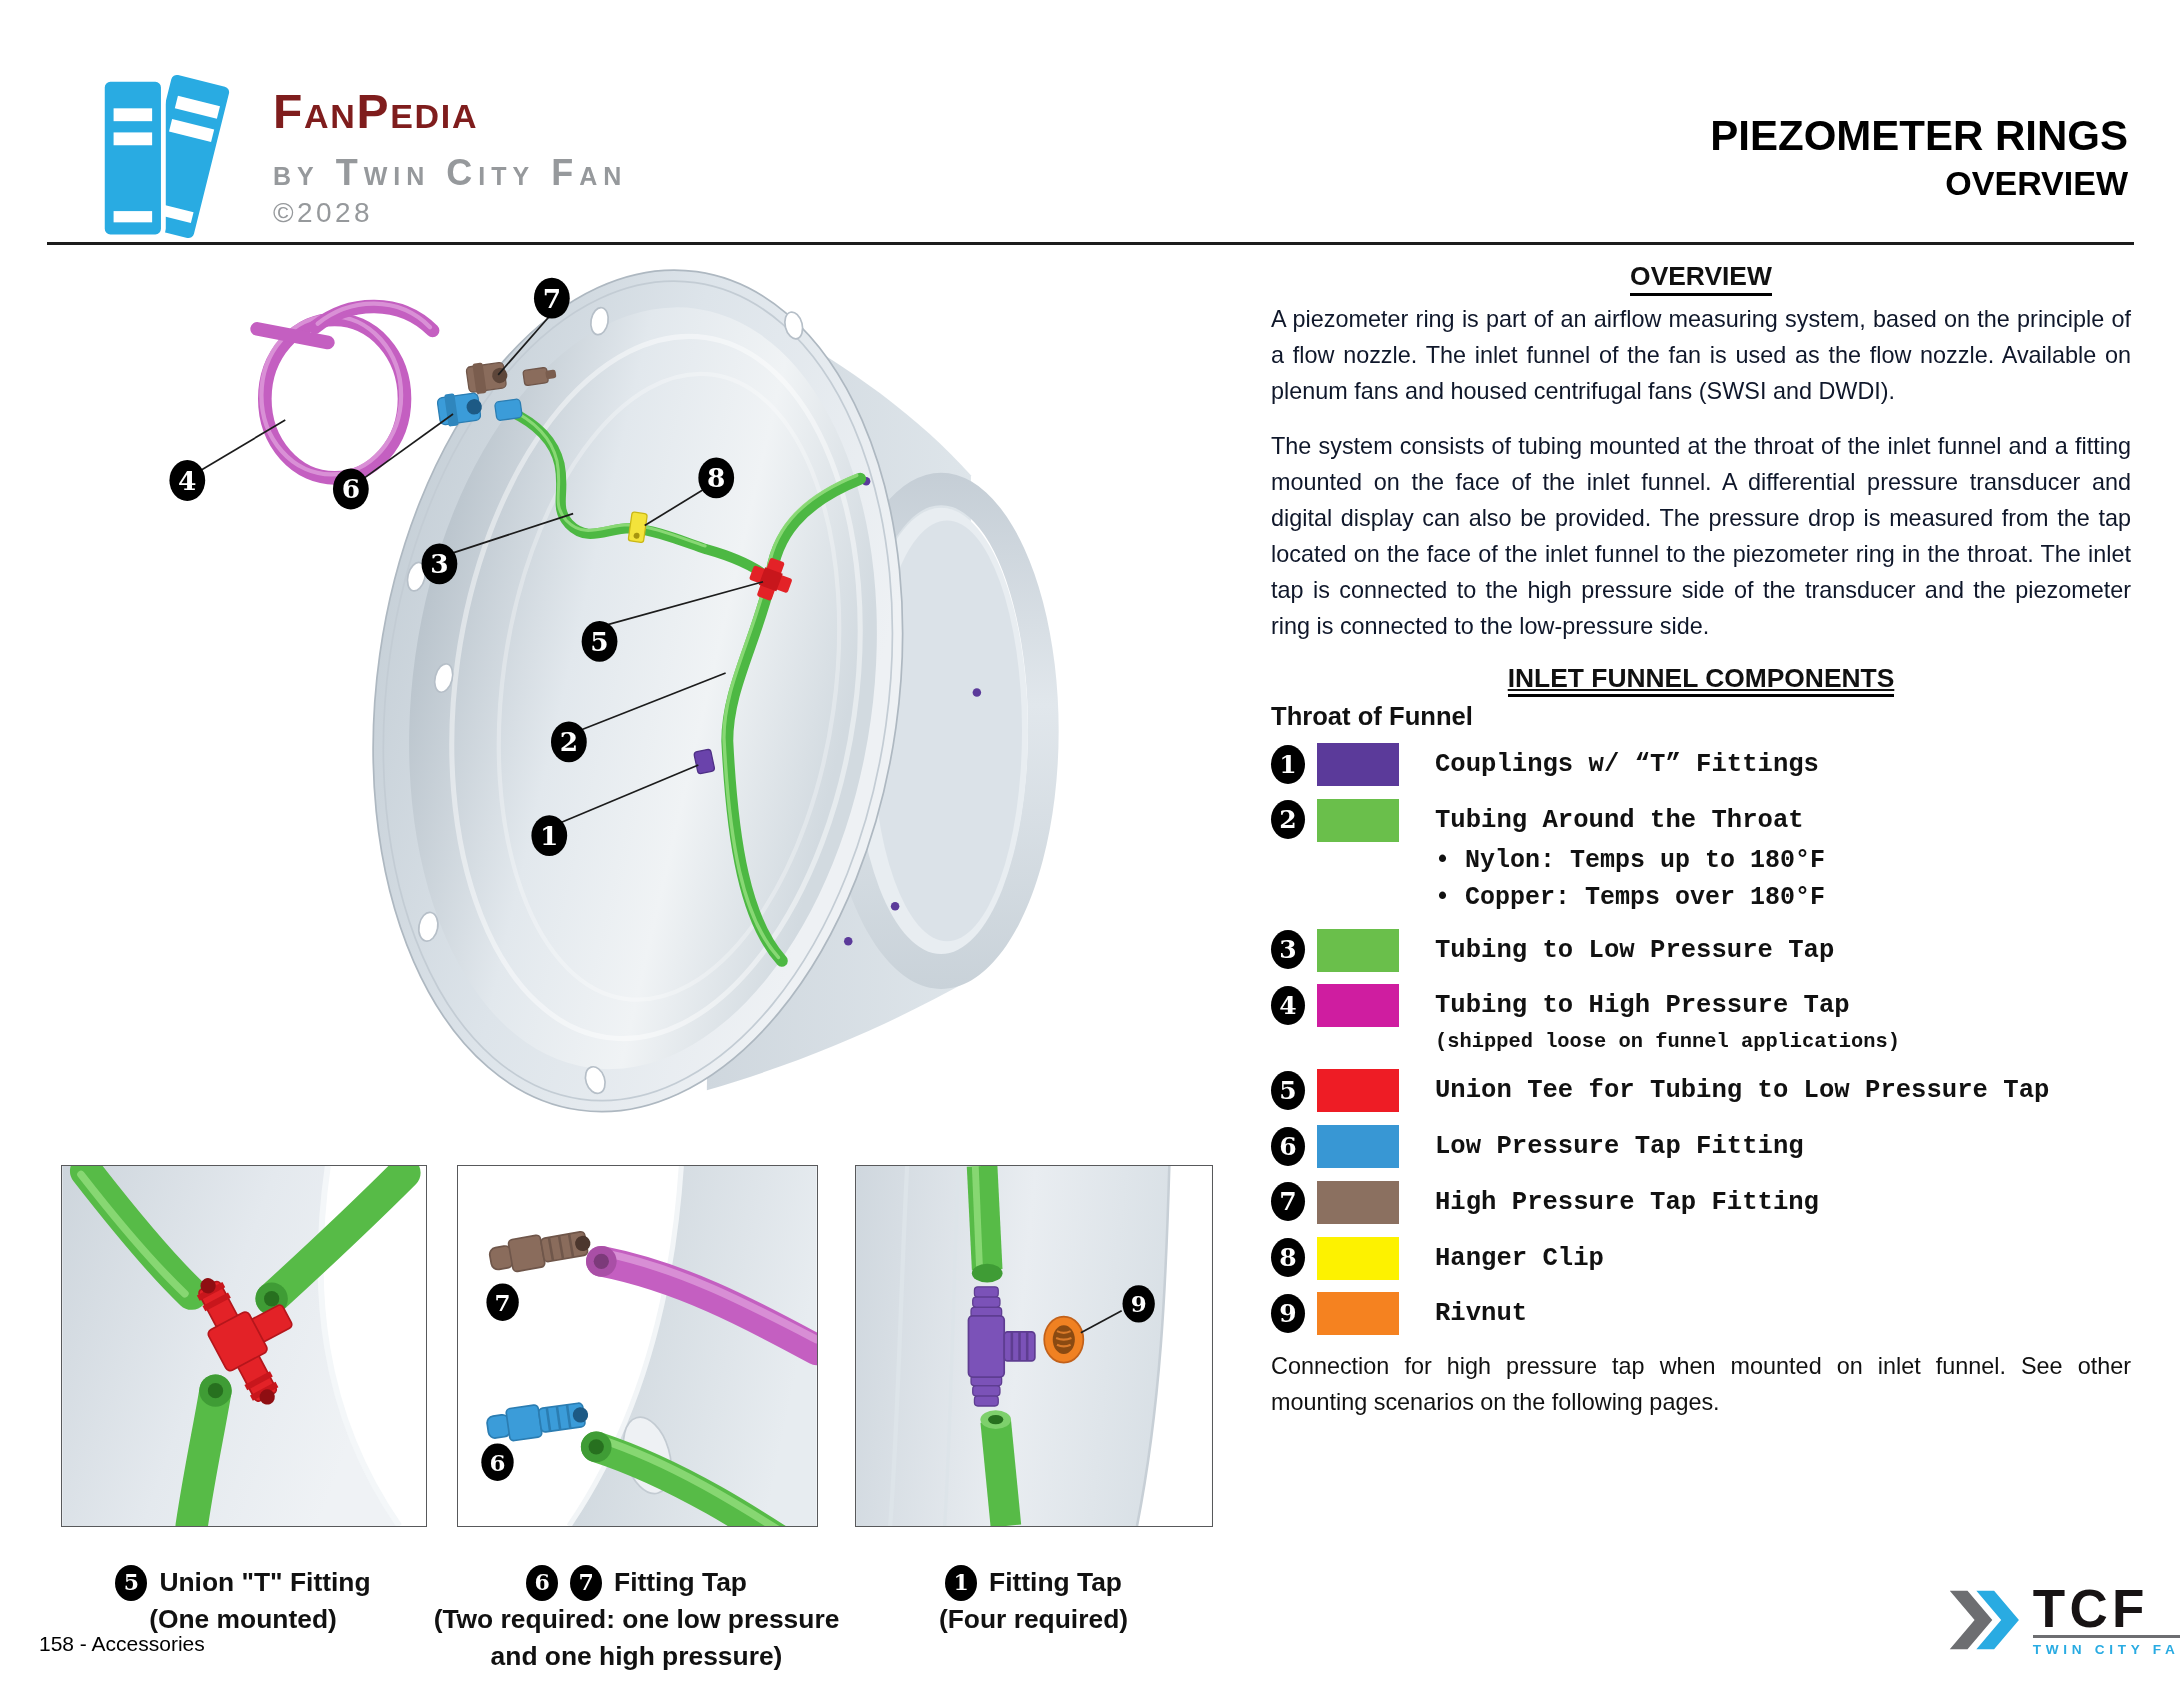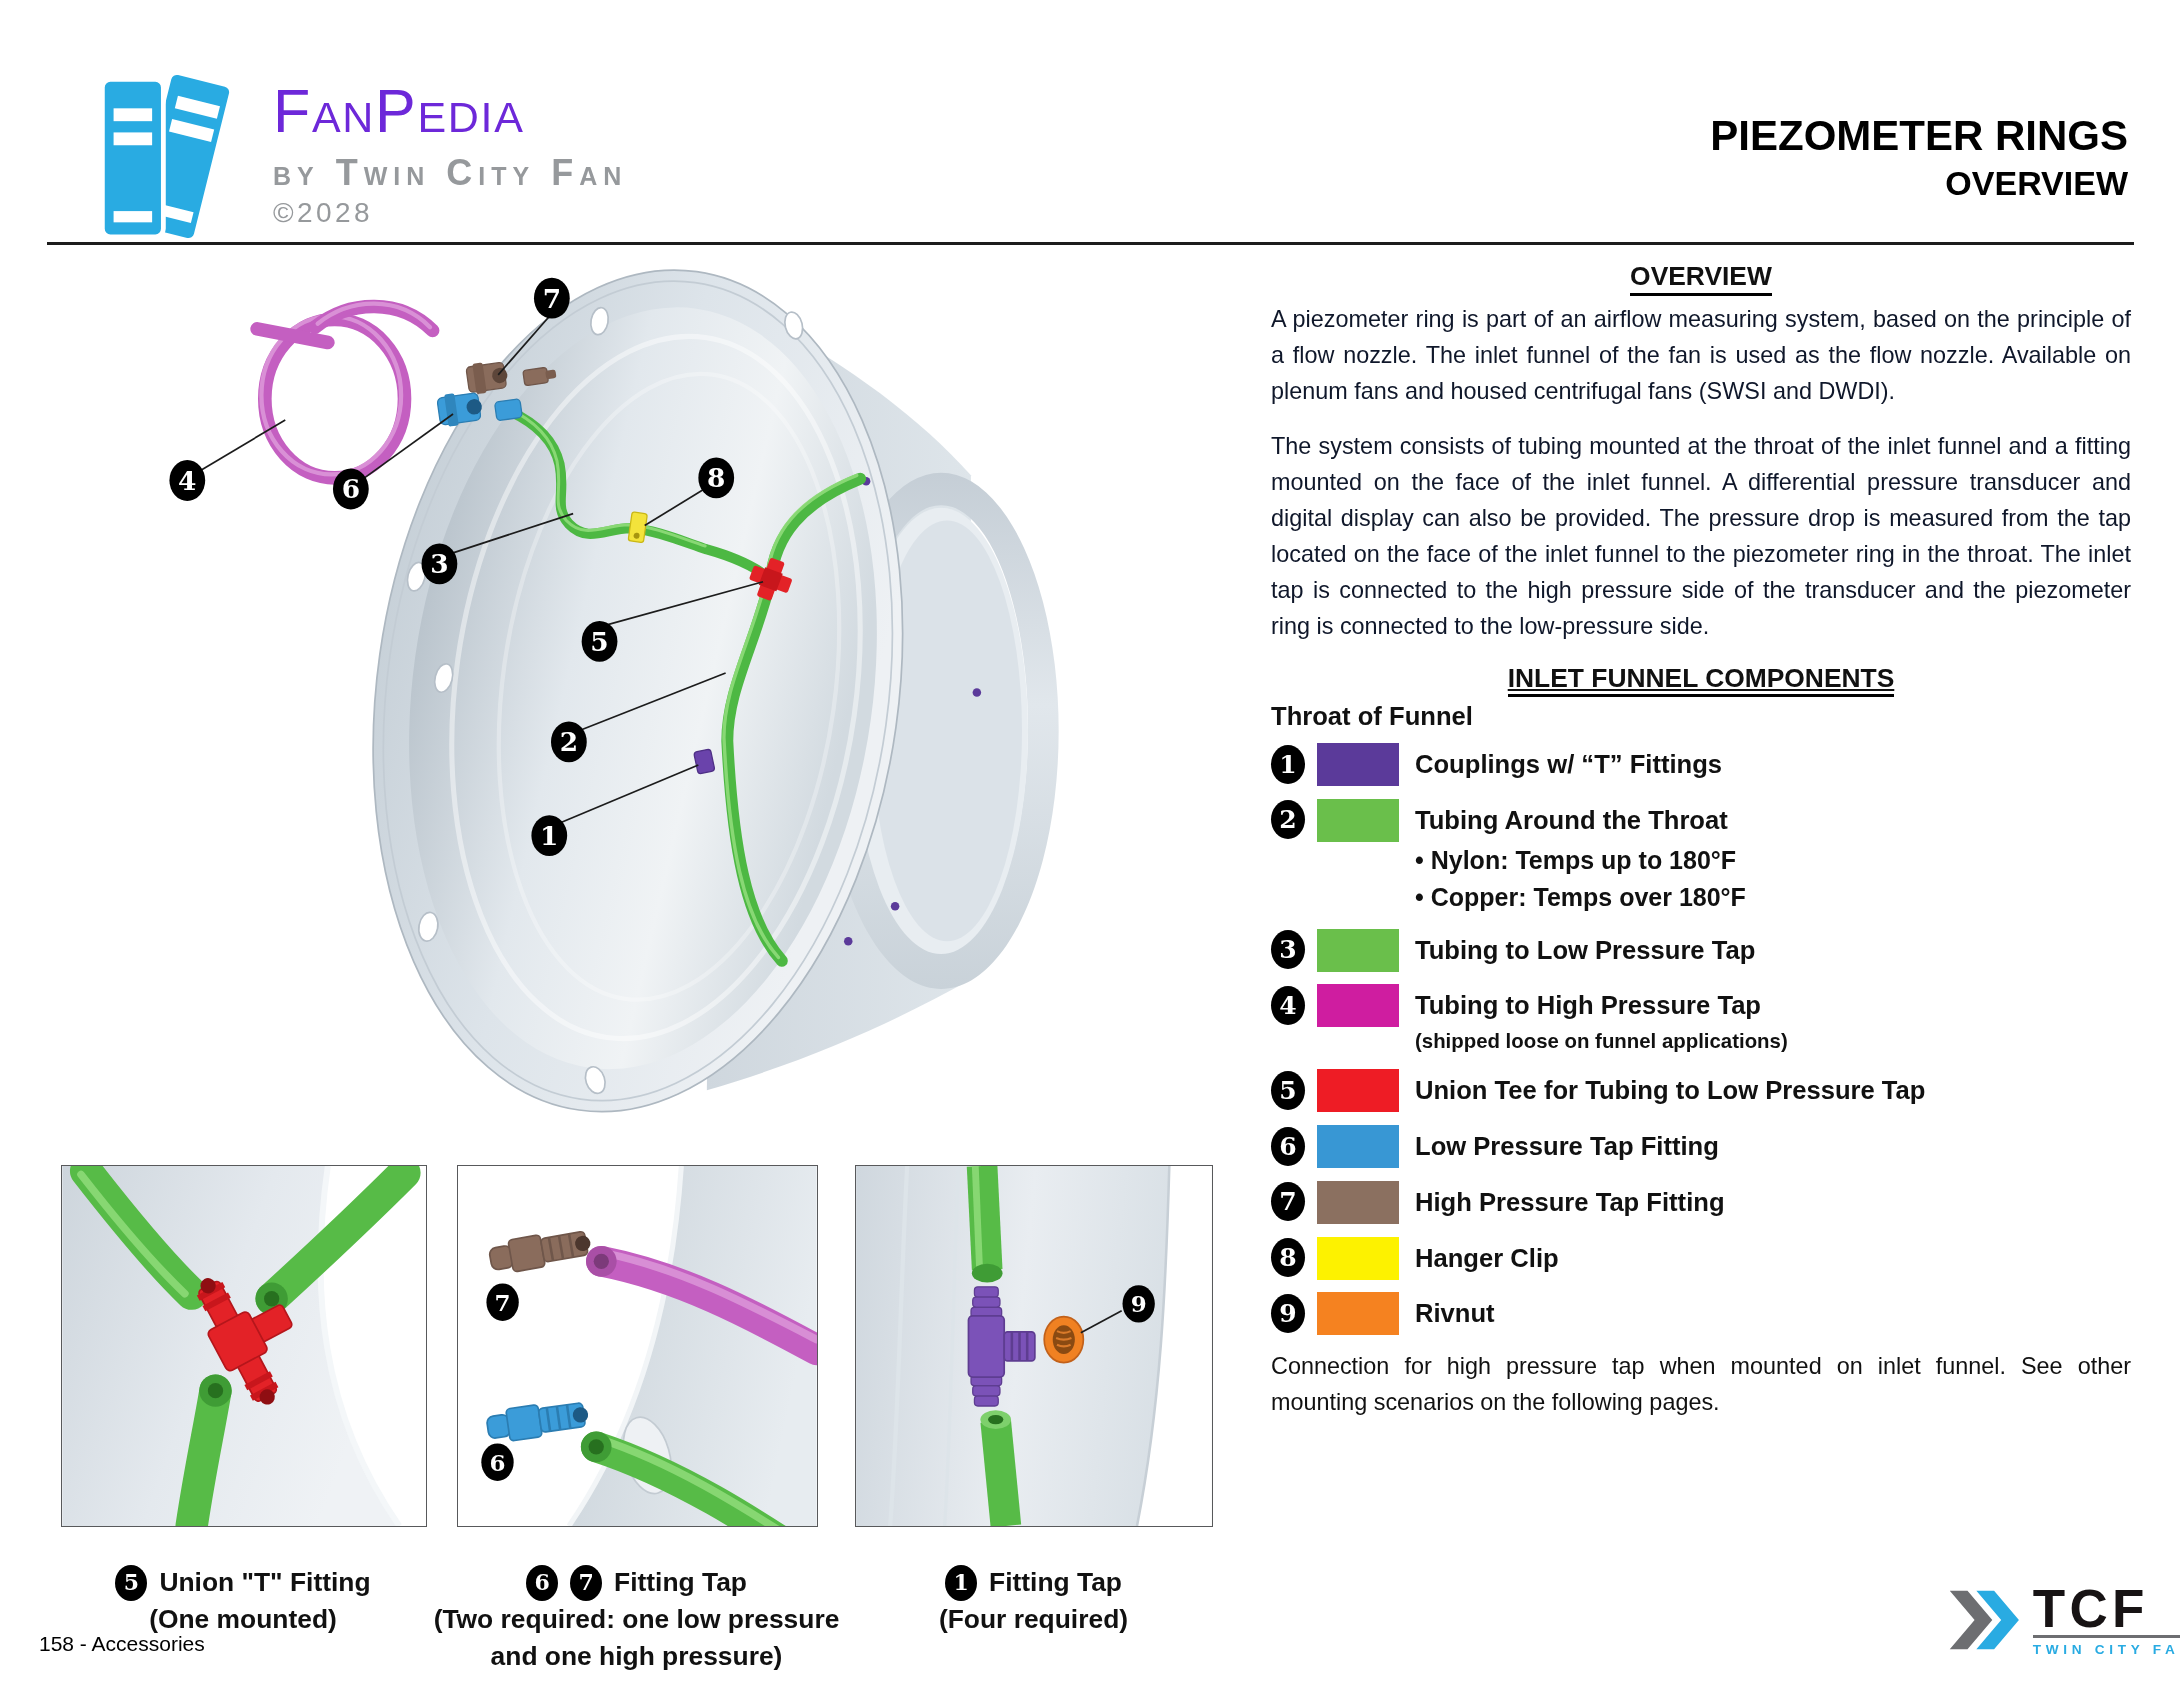--- a/index.html
+++ b/index.html
@@ -2,43 +2,43 @@
 <html style="font-size:13.6px"><head>
 <meta charset="utf-8">
 <style>
   html,body{margin:0;padding:0;background:#888;}
   .page{position:relative;width:2181px;height:1685px;background:#ffffff;overflow:hidden;
         font-family:"Liberation Sans",sans-serif;color:#111;}
   
   .brand{position:absolute;left:92px;top:73px;display:flex;align-items:flex-start;}
   .brand-icon{width:162px;height:167px;flex:0 0 auto;}
   .brand-text{margin-left:19px;padding-top:1.7px;}
-  .brand-title{font-variant:small-caps;font-weight:normal;font-size:61px;line-height:73px;
-               letter-spacing:1.7px;color:#6d28d9;}
+  .brand-title{font-variant:small-caps;font-weight:bold;font-size:48px;line-height:73px;
+               letter-spacing:1.7px;color:#7f1d1d;}
   .brand-sub{font-variant:small-caps;font-weight:bold;font-size:36px;line-height:39px;
              letter-spacing:6px;color:#96999c;margin-top:5.1px;}
   .brand-copy{font-size:28px;line-height:31px;letter-spacing:3.4px;color:#96999c;margin-top:5.1px;}
   .doc-title{position:absolute;right:53px;top:114px;text-align:right;}
   .doc-title-main{font-size:42px;font-weight:800;letter-spacing:0px;color:#000;line-height:44px;}
   .doc-title-sub{font-size:34px;font-weight:800;color:#000;line-height:37px;margin-top:6.8px;}
   .top-rule{position:absolute;left:47px;right:47px;top:242px;height:2.6px;background:#1c1c1c;}
   
   .rightcol{position:absolute;left:1271px;top:261px;width:860px;}
   .sec-head{text-align:center;font-size:26.4px;font-weight:800;margin:0 0 8.5px 0;}
   .sec-head span{border-bottom:3.4px solid #000;padding-bottom:1.7px;}
   .para{font-size:23.4px;line-height:36px;text-align:justify;margin:0 0 19px 0;color:#0f172a;}
   .comp-head{margin-top:13.6px;text-decoration:underline;}
   .subhead{font-size:25.6px;font-weight:800;margin:1.7px 0 12px 0;}
   .leg-row{display:flex;align-items:flex-start;margin-bottom:12.8px;}
   .badge{flex:0 0 auto;width:34px;height:39px;border-radius:50%;background:#000;color:#fff;
          display:inline-flex;align-items:center;justify-content:center;
          font-family:"DejaVu Serif",serif;font-weight:bold;font-size:25px;}
   .leg-row .badge{margin-top:1.7px;}
   .swatch{flex:0 0 auto;width:82px;height:43px;margin-left:12px;}
-  .leg-text{margin-left:16px;}
+  .leg-text{margin-left:36px;font-family:Liberation Mono, monospace;}
   .leg-label{font-size:25.6px;font-weight:800;line-height:43px;white-space:nowrap;}
   .leg-bullet{font-size:25px;font-weight:800;line-height:37px;}
   .leg-bullet::before{content:"•   ";}
   .leg-note{font-size:20.4px;font-weight:800;line-height:29px;}
   .face-head{font-size:25.6px;font-weight:800;margin:22px 0 5.1px 0;}
   .face-text{font-size:23.4px;line-height:36px;text-align:justify;}
   
   .detail-box{position:absolute;top:1165px;height:360px;border:1.7px solid #58595b;background:#fff;overflow:hidden;}
   #box1{left:61px;width:364px;}
   #box2{left:457px;width:359px;}

